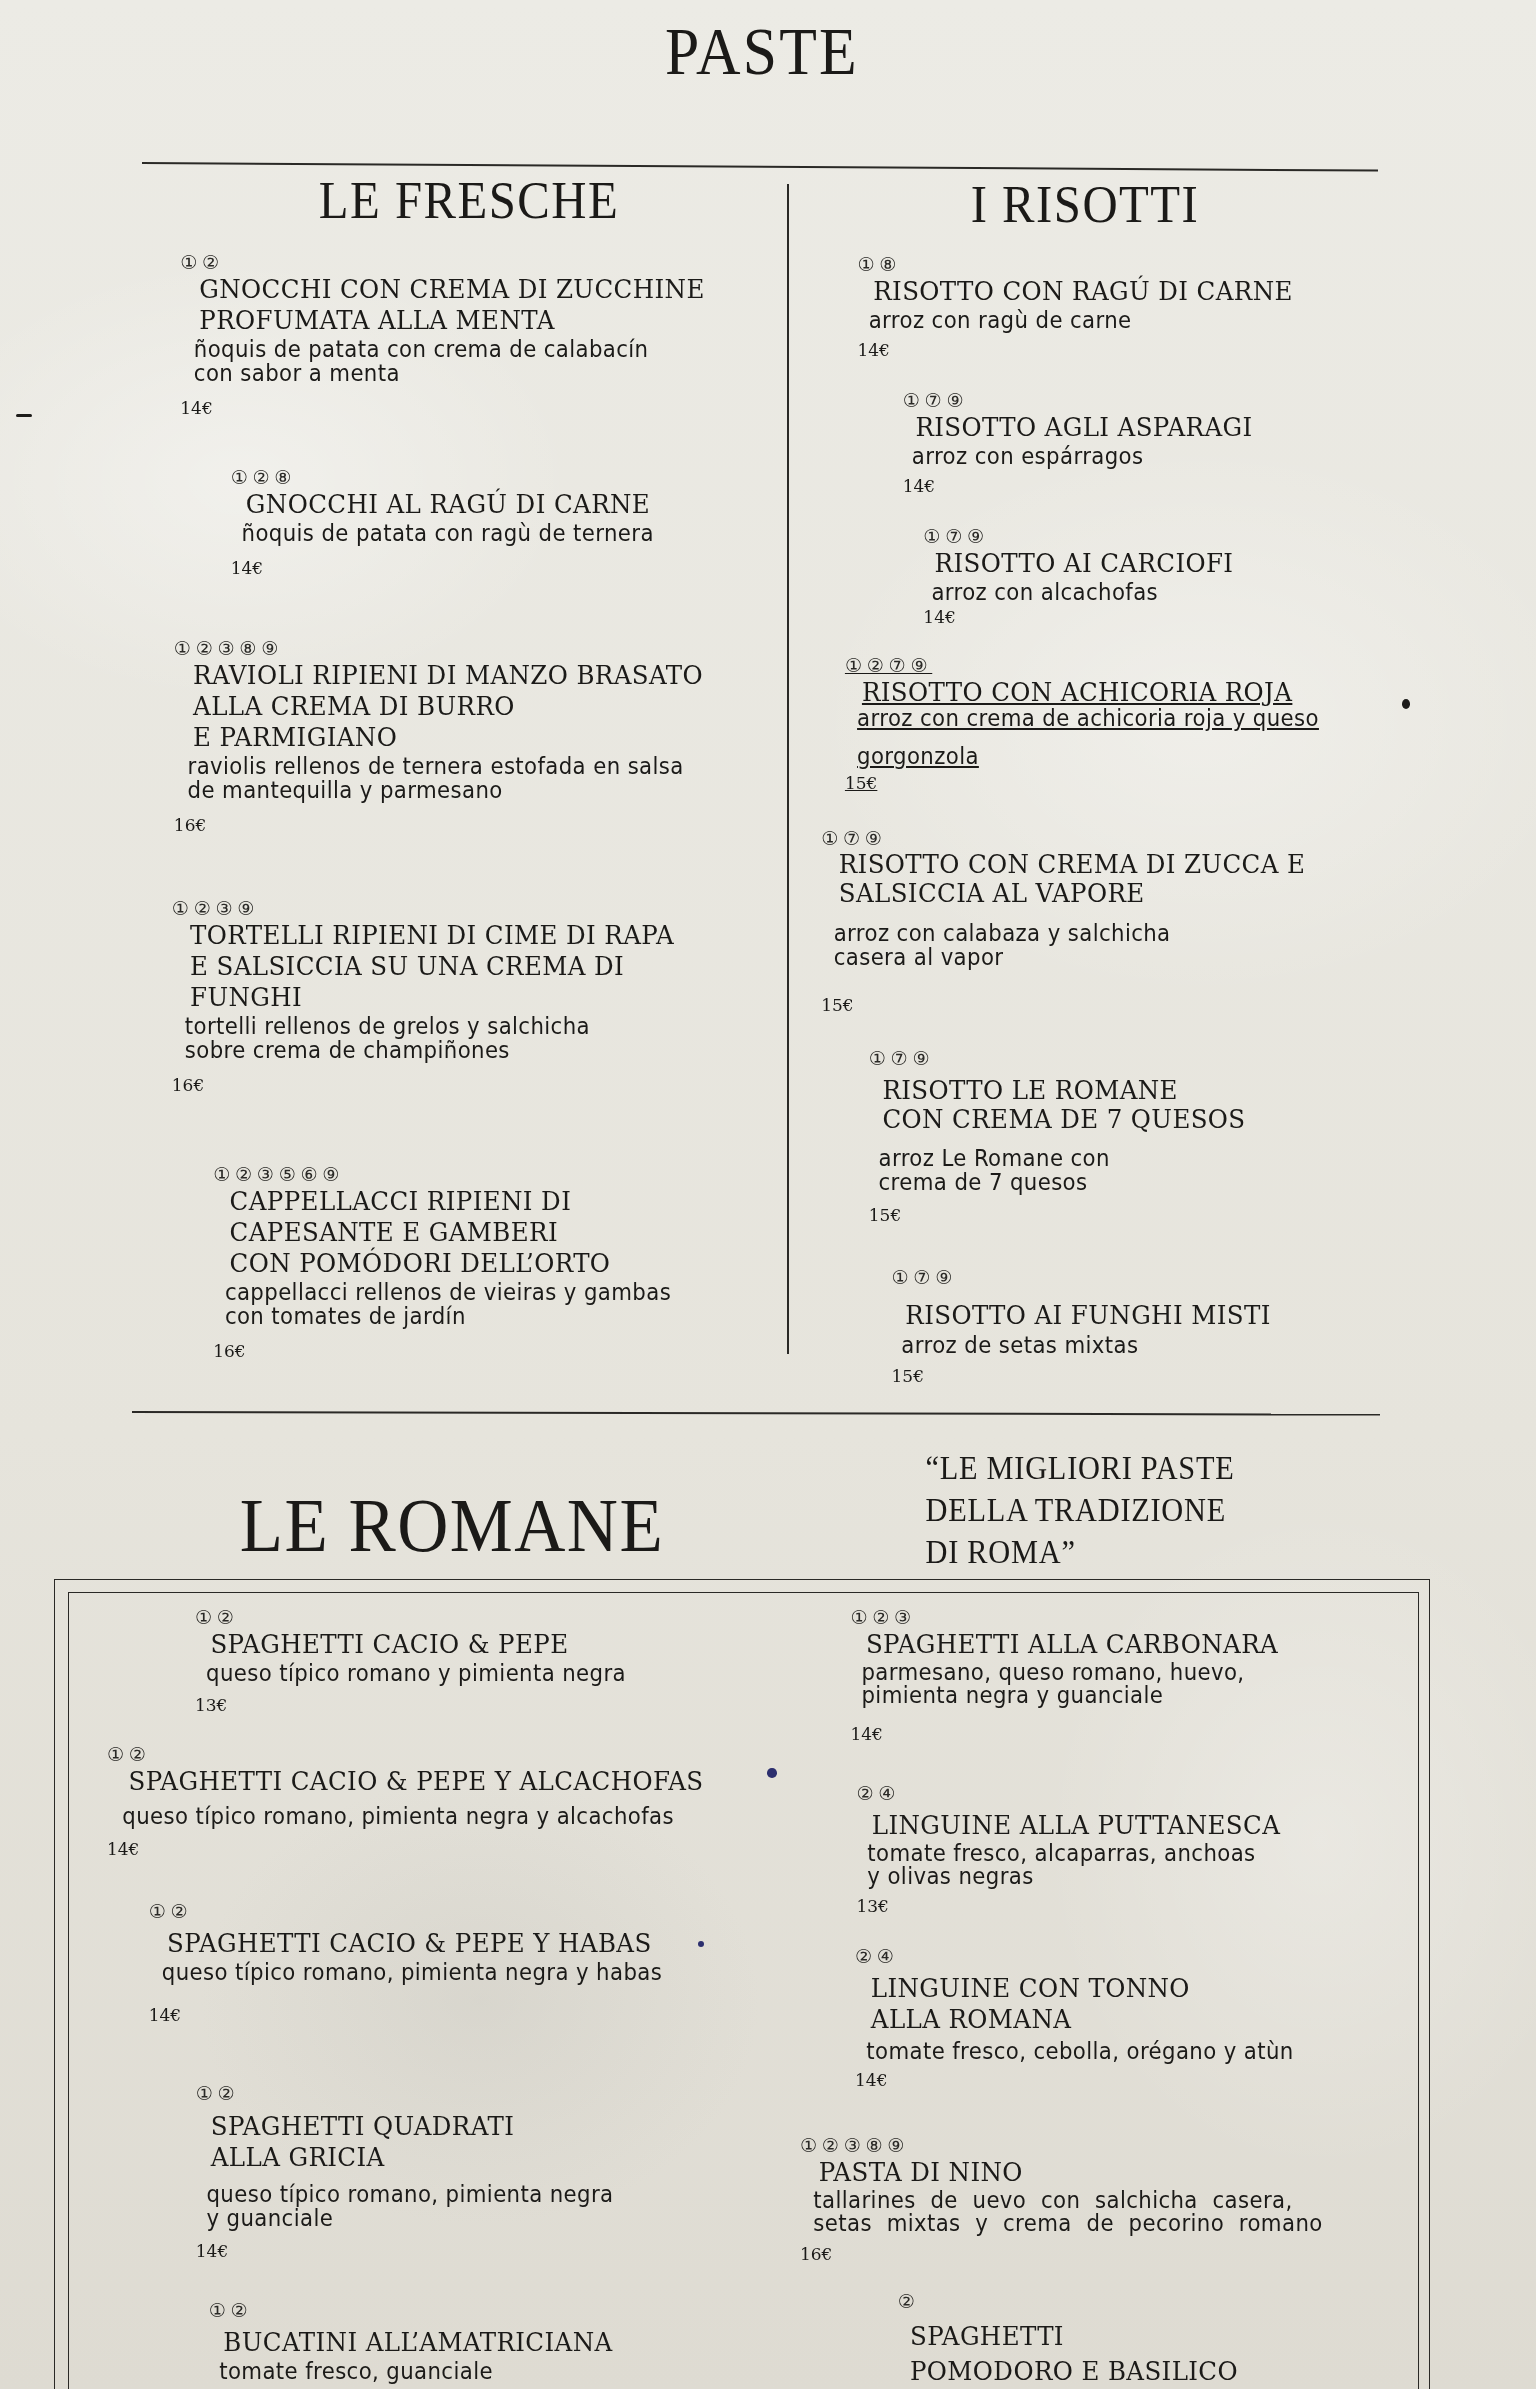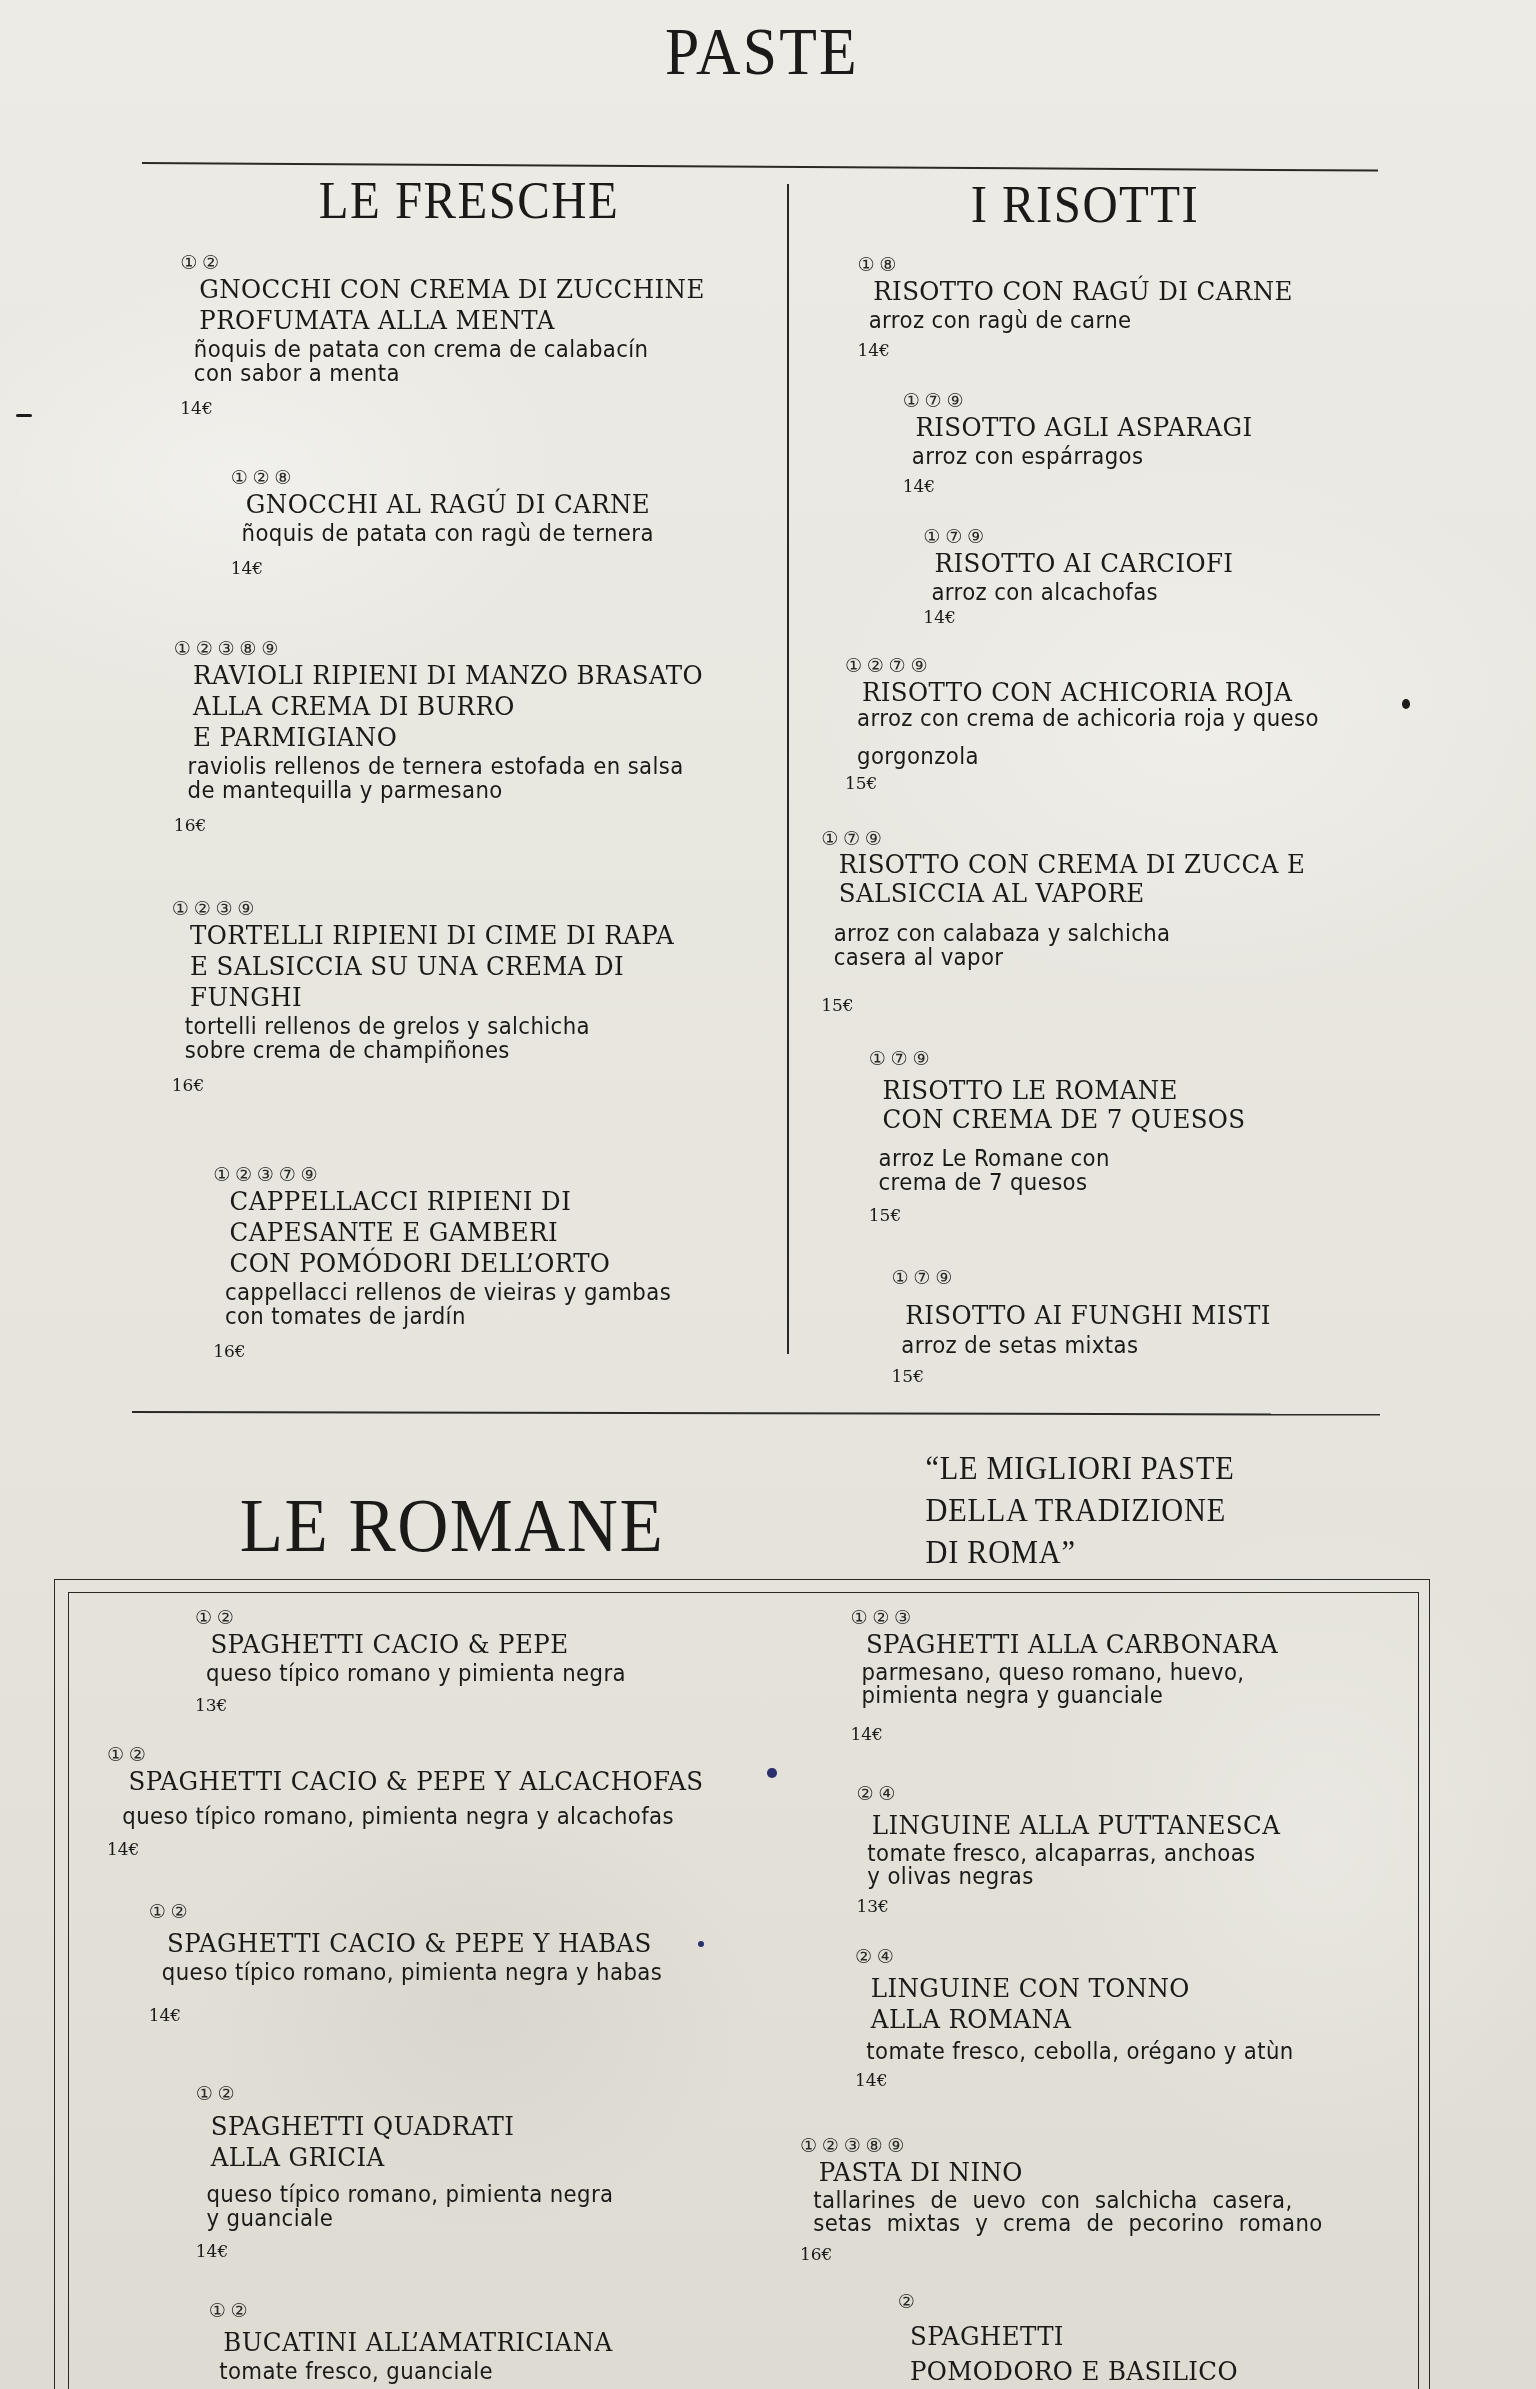--- a/index.html
+++ b/index.html
@@ -95,21 +95,21 @@
     <div class="allergens">①②③⑨</div>
     <div class="name">TORTELLI RIPIENI DI CIME DI RAPA
 E SALSICCIA SU UNA CREMA DI
 FUNGHI</div>
     <div class="desc">tortelli rellenos de grelos y salchicha
 sobre crema de champiñones</div>
     <div class="price">16€</div>
   </div>
 
   <div class="item" style="left:448px; top:1164px;">
-    <div class="allergens">①②③⑦⑨</div>
+    <div class="allergens">①②③⑤⑥⑨</div>
     <div class="name">CAPPELLACCI RIPIENI DI
 CAPESANTE E GAMBERI
 CON POMÓDORI DELL’ORTO</div>
     <div class="desc">cappellacci rellenos de vieiras y gambas
 con tomates de jardín</div>
     <div class="price">16€</div>
   </div>
 </section>
 
 <section>
@@ -129,21 +129,21 @@
     <div class="price" style="margin-top:4.8px;">14€</div>
   </div>
 
   <div class="item" style="left:1084px; top:526px;">
     <div class="allergens">①⑦⑨</div>
     <div class="name">RISOTTO AI CARCIOFI</div>
     <div class="desc">arroz con alcachofas</div>
     <div class="price" style="margin-top:0px;">14€</div>
   </div>
 
-  <div class="item" style="left:1088px; top:655px;">
+  <div class="item" style="left:1088px; top:655px;text-decoration:underline;">
     <div class="allergens">①②⑦⑨</div>
     <div class="name">RISOTTO CON ACHICORIA ROJA</div>
     <div class="desc" style="line-height:19px;">arroz con crema de achicoria roja y queso
 
 gorgonzola</div>
     <div class="price" style="margin-top:3.2px;">15€</div>
   </div>
 
   <div class="item" style="left:1072px; top:828px;">
     <div class="allergens">①⑦⑨</div>

